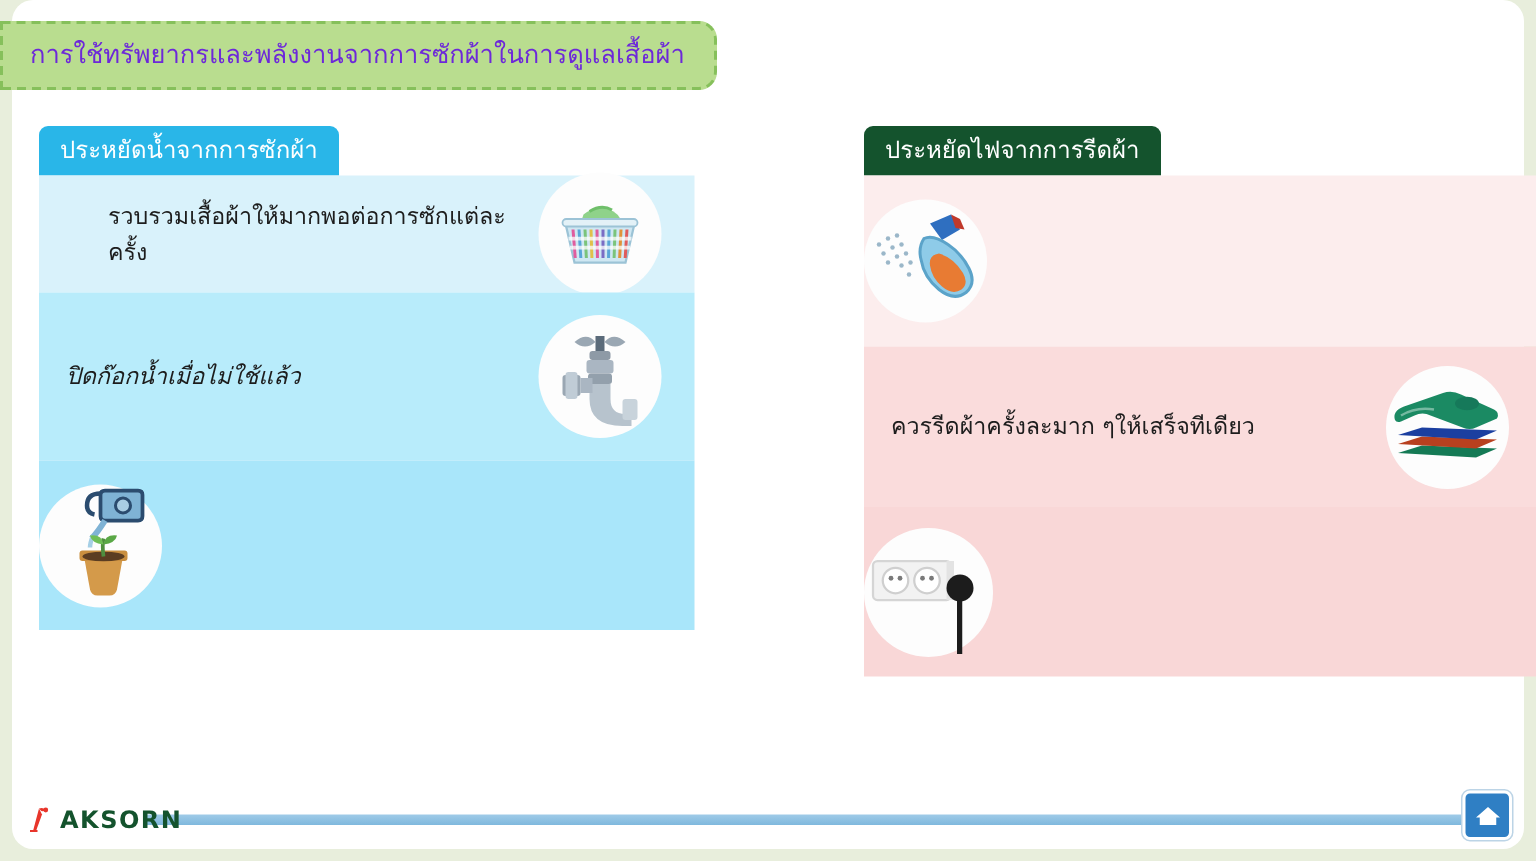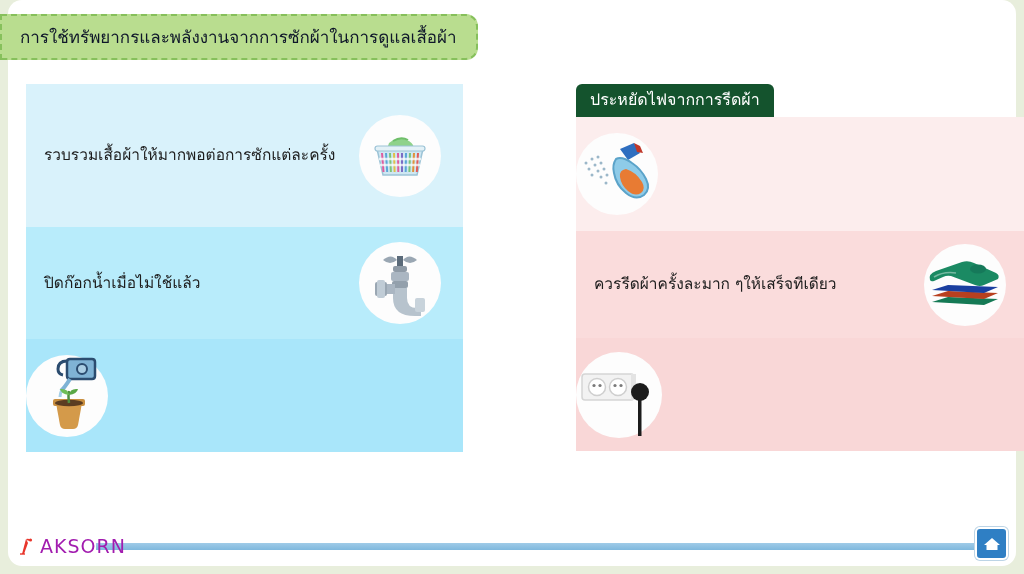--- a/index.html
+++ b/index.html
@@ -16,21 +16,21 @@
   
   .title-banner{
     position:absolute;left:-8px;top:14px;width:478px;height:46px;
     background:#b9dd8f;
     border:2px dashed #86c05b;
     border-top-right-radius:12px;border-bottom-right-radius:12px;
     box-sizing:border-box;
     display:flex;align-items:center;
   }
   .title-text{
-    padding-left:18px;font-size:17px;color:#0f172a;line-height:1.2;
+    padding-left:18px;font-size:17px;color:#6d28d9;line-height:1.2;
     white-space:nowrap;
   }
   
   .col{position:absolute;top:84px;}
   .col-left{left:18px;width:437px;}
   .col-right{left:568px;width:456px;}
   .col-head{
     display:inline-block;
     padding:6px 14px 7px 14px;
     font-size:16px;color:#ffffff;
@@ -47,37 +47,37 @@
   .row-text{
     font-size:15.5px;color:#1d1d1d;line-height:1.55;
     padding-left:18px;flex:1 1 auto;white-space:pre-line;
   }
   .row-icon{
     flex:0 0 auto;width:82px;height:82px;border-radius:50%;
     background:#fdfdfd;margin-right:22px;
     position:relative;
   }
   
-  .l1{height:143px;background:#d9f2fb;}
-  .l2{height:112px;background:#b8ecfb;}
+  .l1{height:78px;background:#d9f2fb;padding-left:28px;}
+  .l2{height:112px;background:#b8ecfb;font-style:italic;}
   .l3{height:113px;background:#a9e6fa;}
   
   .r1{height:114px;background:#fceded;}
   .r2{height:107px;background:#fadcdc;}
   .r3{height:113px;background:#f9d7d7;}
   .r1 .row-icon,.r2 .row-icon,.r3 .row-icon{margin-right:26px;}
   .r3 .row-icon{width:86px;height:86px;}
 
   
   .footer-logo{
     position:absolute;left:10px;bottom:10px;
     display:flex;align-items:center;height:20px;
   }
   .logo-mark{width:16px;height:18px;margin-right:6px;}
-  .logo-word{font-size:19px;letter-spacing:1px;color:#a21caf;font-weight:normal;}
+  .logo-word{font-size:16px;letter-spacing:1px;color:#14532d;font-weight:bold;}
   .footer-rule{
     position:absolute;left:88px;bottom:16px;width:890px;height:7px;
     background:linear-gradient(to bottom,#9fcbe8,#7fb8dd);
   }
   .home-btn{
     position:absolute;right:8px;bottom:6px;width:29px;height:29px;
     border-radius:5px;background:#2f7fc4;
     border:2px solid #ffffff;
     box-shadow:0 0 0 1px #bcd4e6;
     display:flex;align-items:center;justify-content:center;
@@ -88,20 +88,21 @@
 </head>
 <body>
 
 <div class="slide">
 
   <div class="title-banner">
     <div class="title-text">การใช้ทรัพยากรและพลังงานจากการซักผ้าในการดูแลเสื้อผ้า</div>
   </div>
 
   <div class="col col-left">
+    <div class="col-head head-blue">ประหยัดน้ำจากการซักผ้า</div>
     <div class="col-body">
 
       <div class="row l1">
         <div class="row-text">รวบรวมเสื้อผ้าให้มากพอต่อการซักแต่ละครั้ง</div>
         <div class="row-icon">
           <svg width="82" height="82" viewBox="0 0 82 82">
             <circle cx="41" cy="41" r="40" fill="#fdfdfd"></circle>
             <path d="M30 28 q10 -8 20 -2 q6 4 4 8 l-26 0 z" fill="#8fd28a"></path>
             <path d="M34 26 q8 -5 15 -1" stroke="#6fbf6a" stroke-width="2" fill="none"></path>
             <path d="M18 34 h46 l-6 26 h-34 z" fill="#cfe7f2" stroke="#9cc3d6" stroke-width="1.5"></path>

